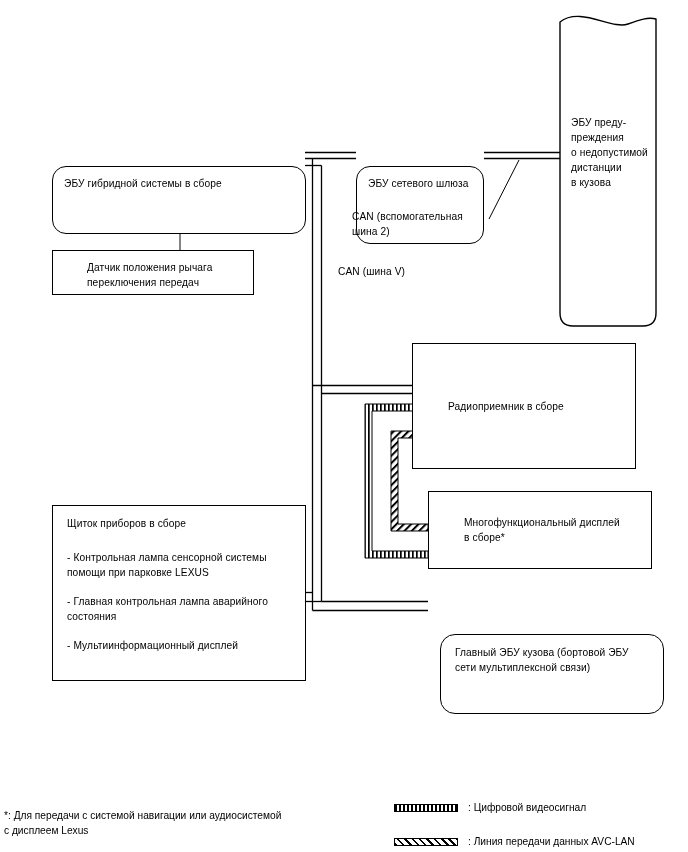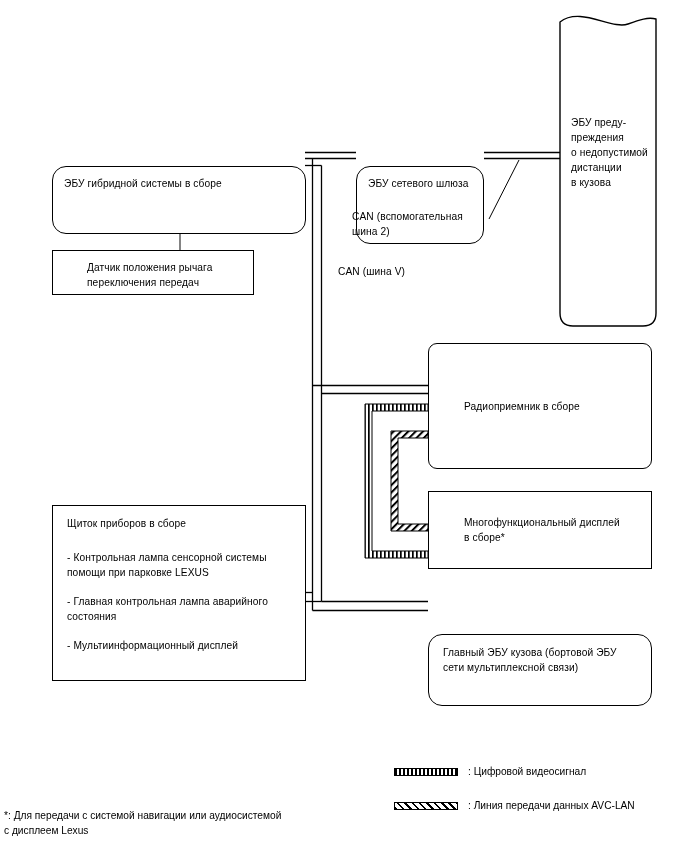--- a/index.html
+++ b/index.html
@@ -14,21 +14,21 @@
   .node{position:absolute;box-sizing:border-box;border:1.4px solid #000;background:#fff;}
   .node.round{border-radius:14px;margin-top:48px;}
   .node .txt{
     position:absolute;left:11px;right:8px;top:9px;
     font-size:10.2px;line-height:15px;letter-spacing:.1px;
   }
   .node .txt.mid{top:50%;transform:translateY(-50%);}
 
   .lbl{position:absolute;font-size:10.2px;line-height:15px;letter-spacing:.1px;}
 
-  .legend-row{position:absolute;display:flex;align-items:center;gap:0;}
+  .legend-row{position:absolute;display:flex;align-items:center;gap:0;margin-top:36px;}
   .swatch{width:64px;height:8px;border:1px solid #000;box-sizing:border-box;}
   .sw-vert{
     background-image:repeating-linear-gradient(90deg,#000 0 1.6px,#fff 1.6px 4px);
   }
   .sw-diag{
     background-image:repeating-linear-gradient(45deg,#000 0 1.8px,#fff 1.8px 5.2px);
   }
   .legend-text{font-size:10.2px;margin-left:10px;white-space:nowrap;}
 
   .note{position:absolute;font-size:10.2px;line-height:15px;}
@@ -110,30 +110,30 @@
   </div>
 
   <div style="position:absolute;left:560px;top:22px;width:96px;height:304px;">
     <div class="lbl" style="white-space:pre-line;left:11px;top:93px;">ЭБУ преду-
 преждения
 о недопустимой
 дистанции
 в кузова</div>
   </div>
 
-  <div class="node" style="left:428px;top:343px;width:224px;height:126px;border-radius:9px;">
+  <div class="node" style="left:412px;top:343px;width:224px;height:126px;">
     <div class="txt mid" style="left:35px;">Радиоприемник в сборе</div>
   </div>
 
   <div class="node" style="left:428px;top:491px;width:224px;height:78px;">
     <div class="txt mid" style="white-space:pre-line;left:35px;">Многофункциональный дисплей
 в сборе*</div>
   </div>
 
-  <div class="node round" style="left:428px;top:586px;width:224px;height:72px;">
+  <div class="node round" style="left:440px;top:586px;width:224px;height:80px;border-radius:15px;">
     <div class="txt" style="white-space:pre-line;left:14px;top:10px;">Главный ЭБУ кузова (бортовой ЭБУ
 сети мультиплексной связи)</div>
   </div>
 
   <div class="node" style="left:52px;top:505px;width:254px;height:176px;">
     <div class="txt" style="top:10px;left:14px;">Щиток приборов в сборе</div>
     <div class="lbl" style="white-space:pre-line;left:14px;top:44px;width:234px;">- Контрольная лампа сенсорной системы
 помощи при парковке LEXUS</div>
     <div class="lbl" style="white-space:pre-line;left:14px;top:88px;width:234px;">- Главная контрольная лампа аварийного
 состояния</div>

